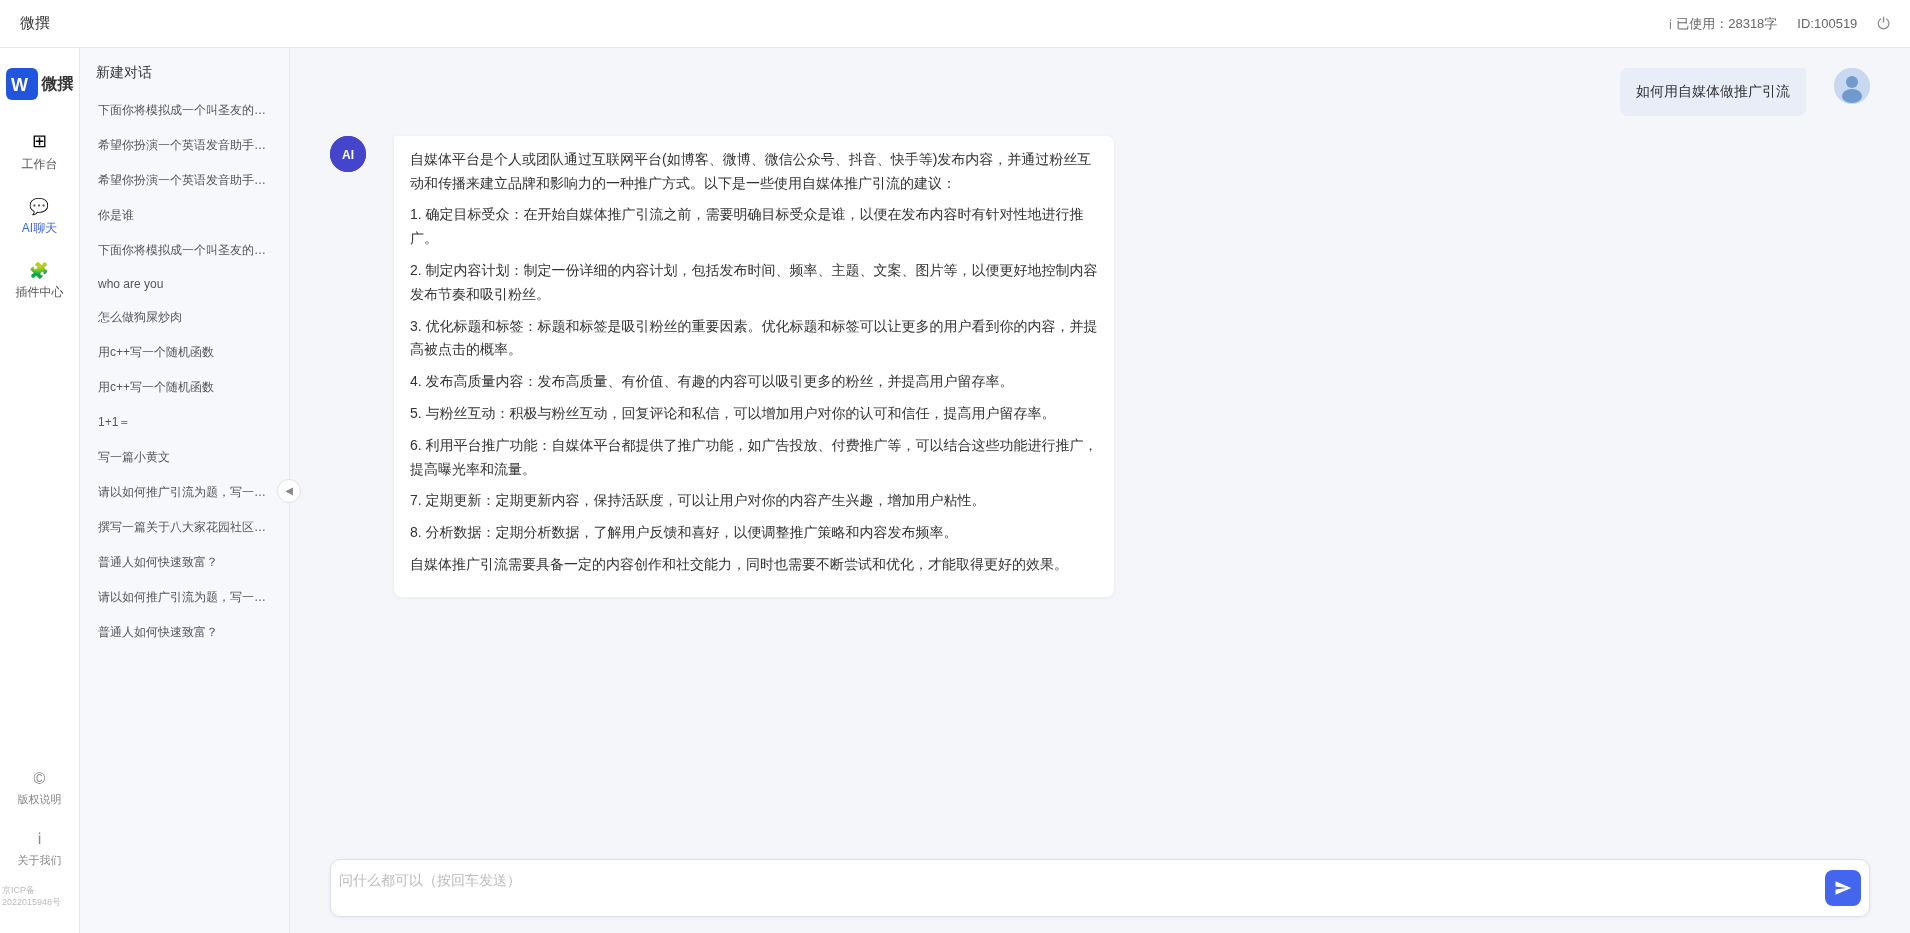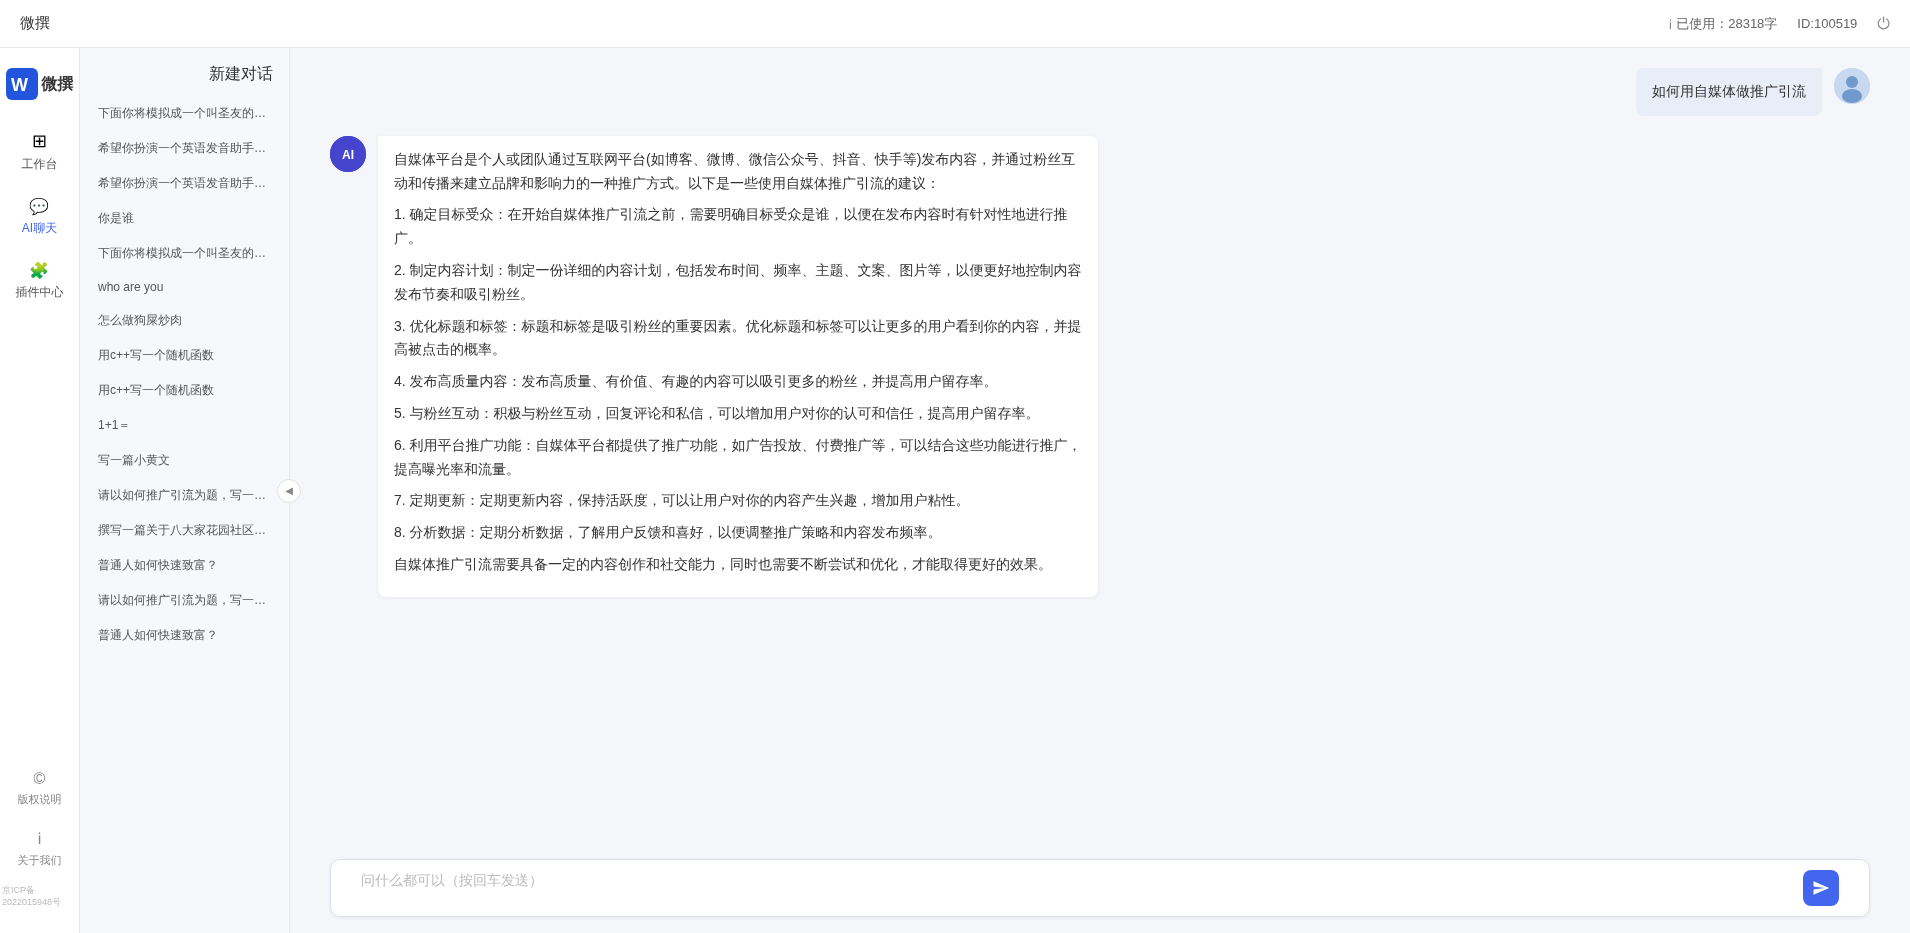--- a/index.html
+++ b/index.html
@@ -136,24 +136,24 @@
       width: 210px;
       background: #f7f8fc;
       border-right: 1px solid #e8e8e8;
       display: flex;
       flex-direction: column;
       flex-shrink: 0;
       position: relative;
     }
     .history-header {
       padding: 16px 16px 8px;
-      font-size: 16px;
+      font-size: 14px;
       color: #333;
       font-weight: 500;
-      text-align: right;
+      text-align: left;
     }
     .history-list {
       flex: 1;
       overflow-y: auto;
       padding: 4px 8px;
     }
     .history-item {
       padding: 8px 10px;
       font-size: 12px;
       color: #555;
@@ -194,21 +194,21 @@
     .chat-messages {
       flex: 1;
       overflow-y: auto;
       padding: 20px 40px;
     }
 
     
     .message-row {
       display: flex;
       margin-bottom: 20px;
-      gap: 12px;
+      gap: 28px;
     }
     .message-row.user-row {
       justify-content: flex-end;
     }
     .avatar {
       width: 36px;
       height: 36px;
       border-radius: 50%;
       flex-shrink: 0;
       display: flex;
@@ -260,21 +260,21 @@
     
     .input-area {
       padding: 10px 40px 16px;
       background: #f5f6fa;
     }
     .input-box {
       background: #fff;
       border-radius: 10px;
       border: 1px solid #dde0ea;
       display: flex;
-      padding: 10px 30px;
+      padding: 10px 8px;
       box-shadow: 0 1px 4px rgba(0,0,0,0.05);
     }
     .input-textarea {
       flex: 1;
       border: none;
       outline: none;
       resize: none;
       font-size: 14px;
       color: #333;
       background: transparent;

